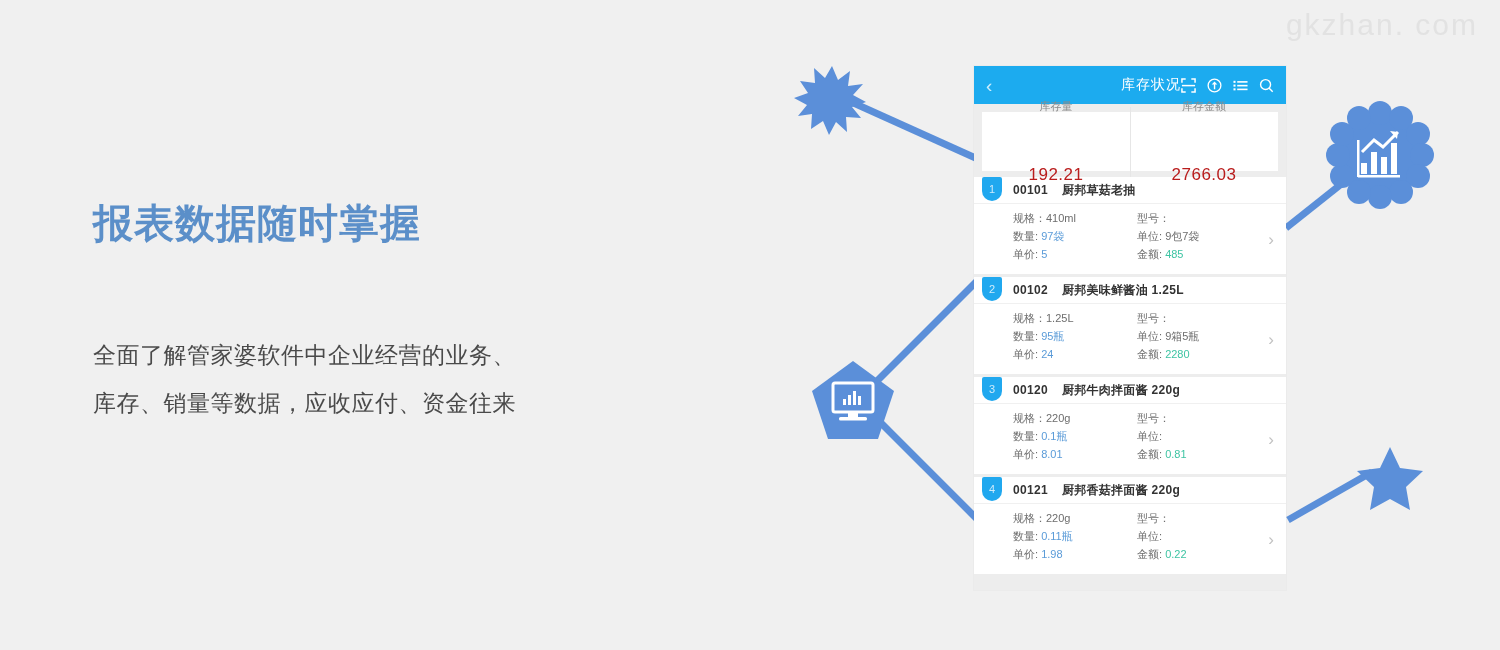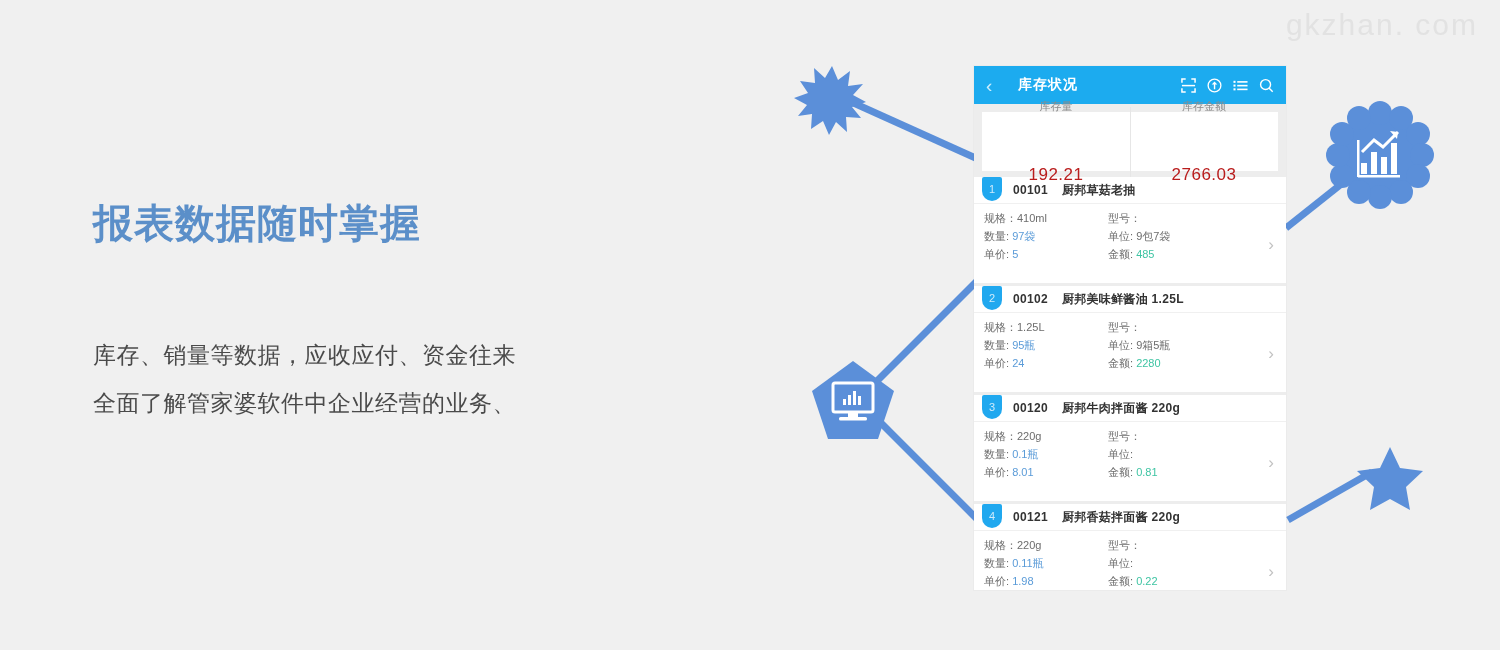--- a/index.html
+++ b/index.html
@@ -47,21 +47,21 @@
   }
   
   .ph-head{
     height:38px; background:#1cabef;
     display:flex; align-items:center;
     padding:0 10px 0 12px;
     color:#fff;
   }
   .ph-back{ width:22px; font-size:19px; line-height:1; color:#cdeefd; }
   .ph-title{
-    flex:1; text-align:left; font-size:14px; font-weight:bold;
+    flex:1; text-align:right; font-size:14px; font-weight:normal;
     letter-spacing:1px; color:#fff; padding-left:10px;
   }
   .ph-icons{ display:flex; align-items:center; gap:11px; padding-right:2px; }
   .ph-icons svg{ display:block; }
 
   
   .stat-card{
     margin:8px 8px 6px 8px; background:#fff; height:59px;
     display:flex; align-items:center;
   }
@@ -88,22 +88,23 @@
     width:20px; height:24px; background:#20a8ef;
     border-radius:2px 2px 10px 10px;
     color:#cdebfb; font-size:11px;
     display:flex; align-items:center; justify-content:center;
     margin-top:-3px;
   }
   .row-code{ font-size:12px; color:#333; margin-left:11px; letter-spacing:.3px;font-weight:bold; }
   .row-name{ font-size:12px; color:#333; margin-left:14px; font-weight:bold; letter-spacing:.3px; }
 
   .row-body{
-    position:relative; padding:5px 0 20px 10px;
+    position:relative; padding:5px 0 11px 10px;
     display:flex;
+    justify-content:center;
   }
   .col{ width:124px; }
   .col.col2{ width:120px; }
   .kv{ font-size:11px; color:#6d6d6d; line-height:18px; white-space:nowrap; }
   .kv .v-blue{ color:#5a9bd8; }
   .kv .v-green{ color:#3ec4a3; }
   .kv .v-plain{ color:#6d6d6d; }
   .chev{
     position:absolute; right:12px; top:50%; transform:translateY(-50%);
     color:#c2c2c2; font-size:17px; font-weight:300; line-height:1;
@@ -113,22 +114,22 @@
 </head>
 <body>
 
 <div id="stage">
 
   <div id="watermark">gkzhan. com</div>
 
   <div id="headline">报表数据随时掌握</div>
 
   <div id="bodycopy">
+    <div>全面了解管家婆软件中企业经营的业务、</div>
     <div>库存、销量等数据，应收应付、资金往来</div>
-    <div>全面了解管家婆软件中企业经营的业务、</div>
   </div>
 
   <svg id="deco" viewBox="0 0 1500 650">
     <g stroke="#5b8fd9" stroke-width="7" stroke-linecap="butt" fill="none">
       <line x1="838" y1="96" x2="980" y2="160"></line>
       <line x1="876" y1="382" x2="978" y2="280"></line>
       <line x1="876" y1="418" x2="978" y2="520"></line>
       <line x1="1286" y1="228" x2="1364" y2="166"></line>
       <line x1="1288" y1="520" x2="1372" y2="472"></line>
     </g>

